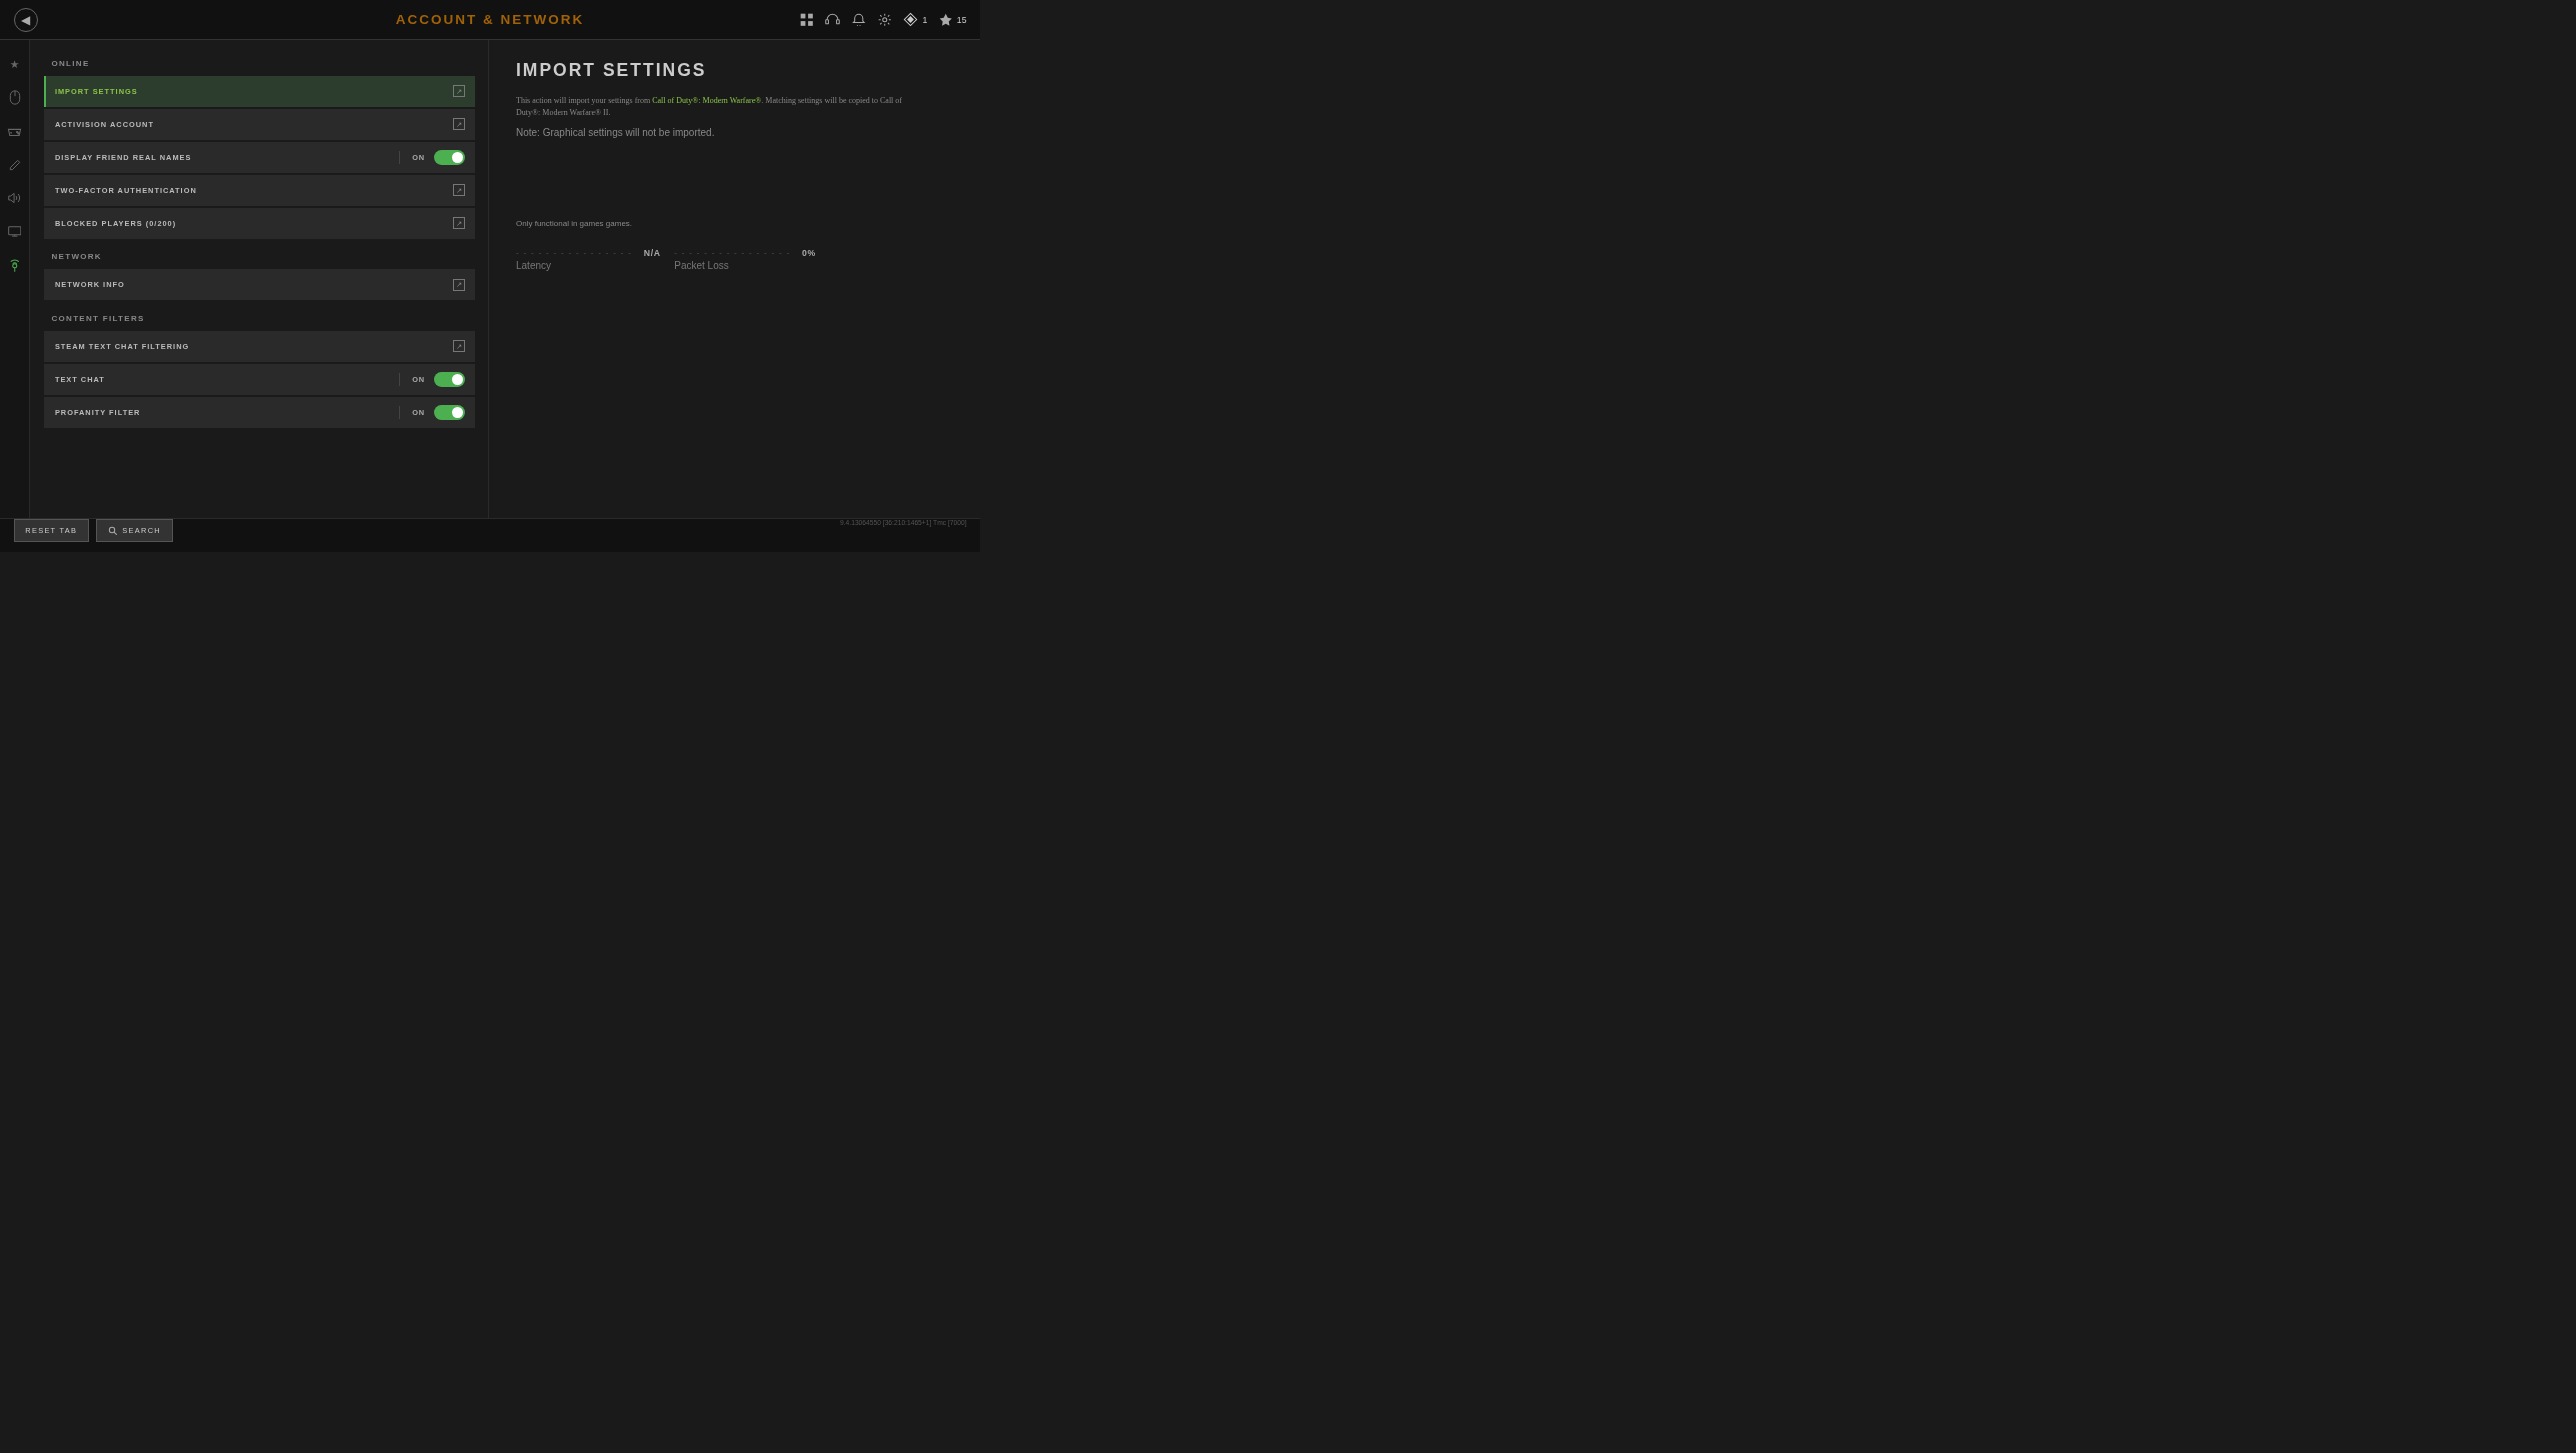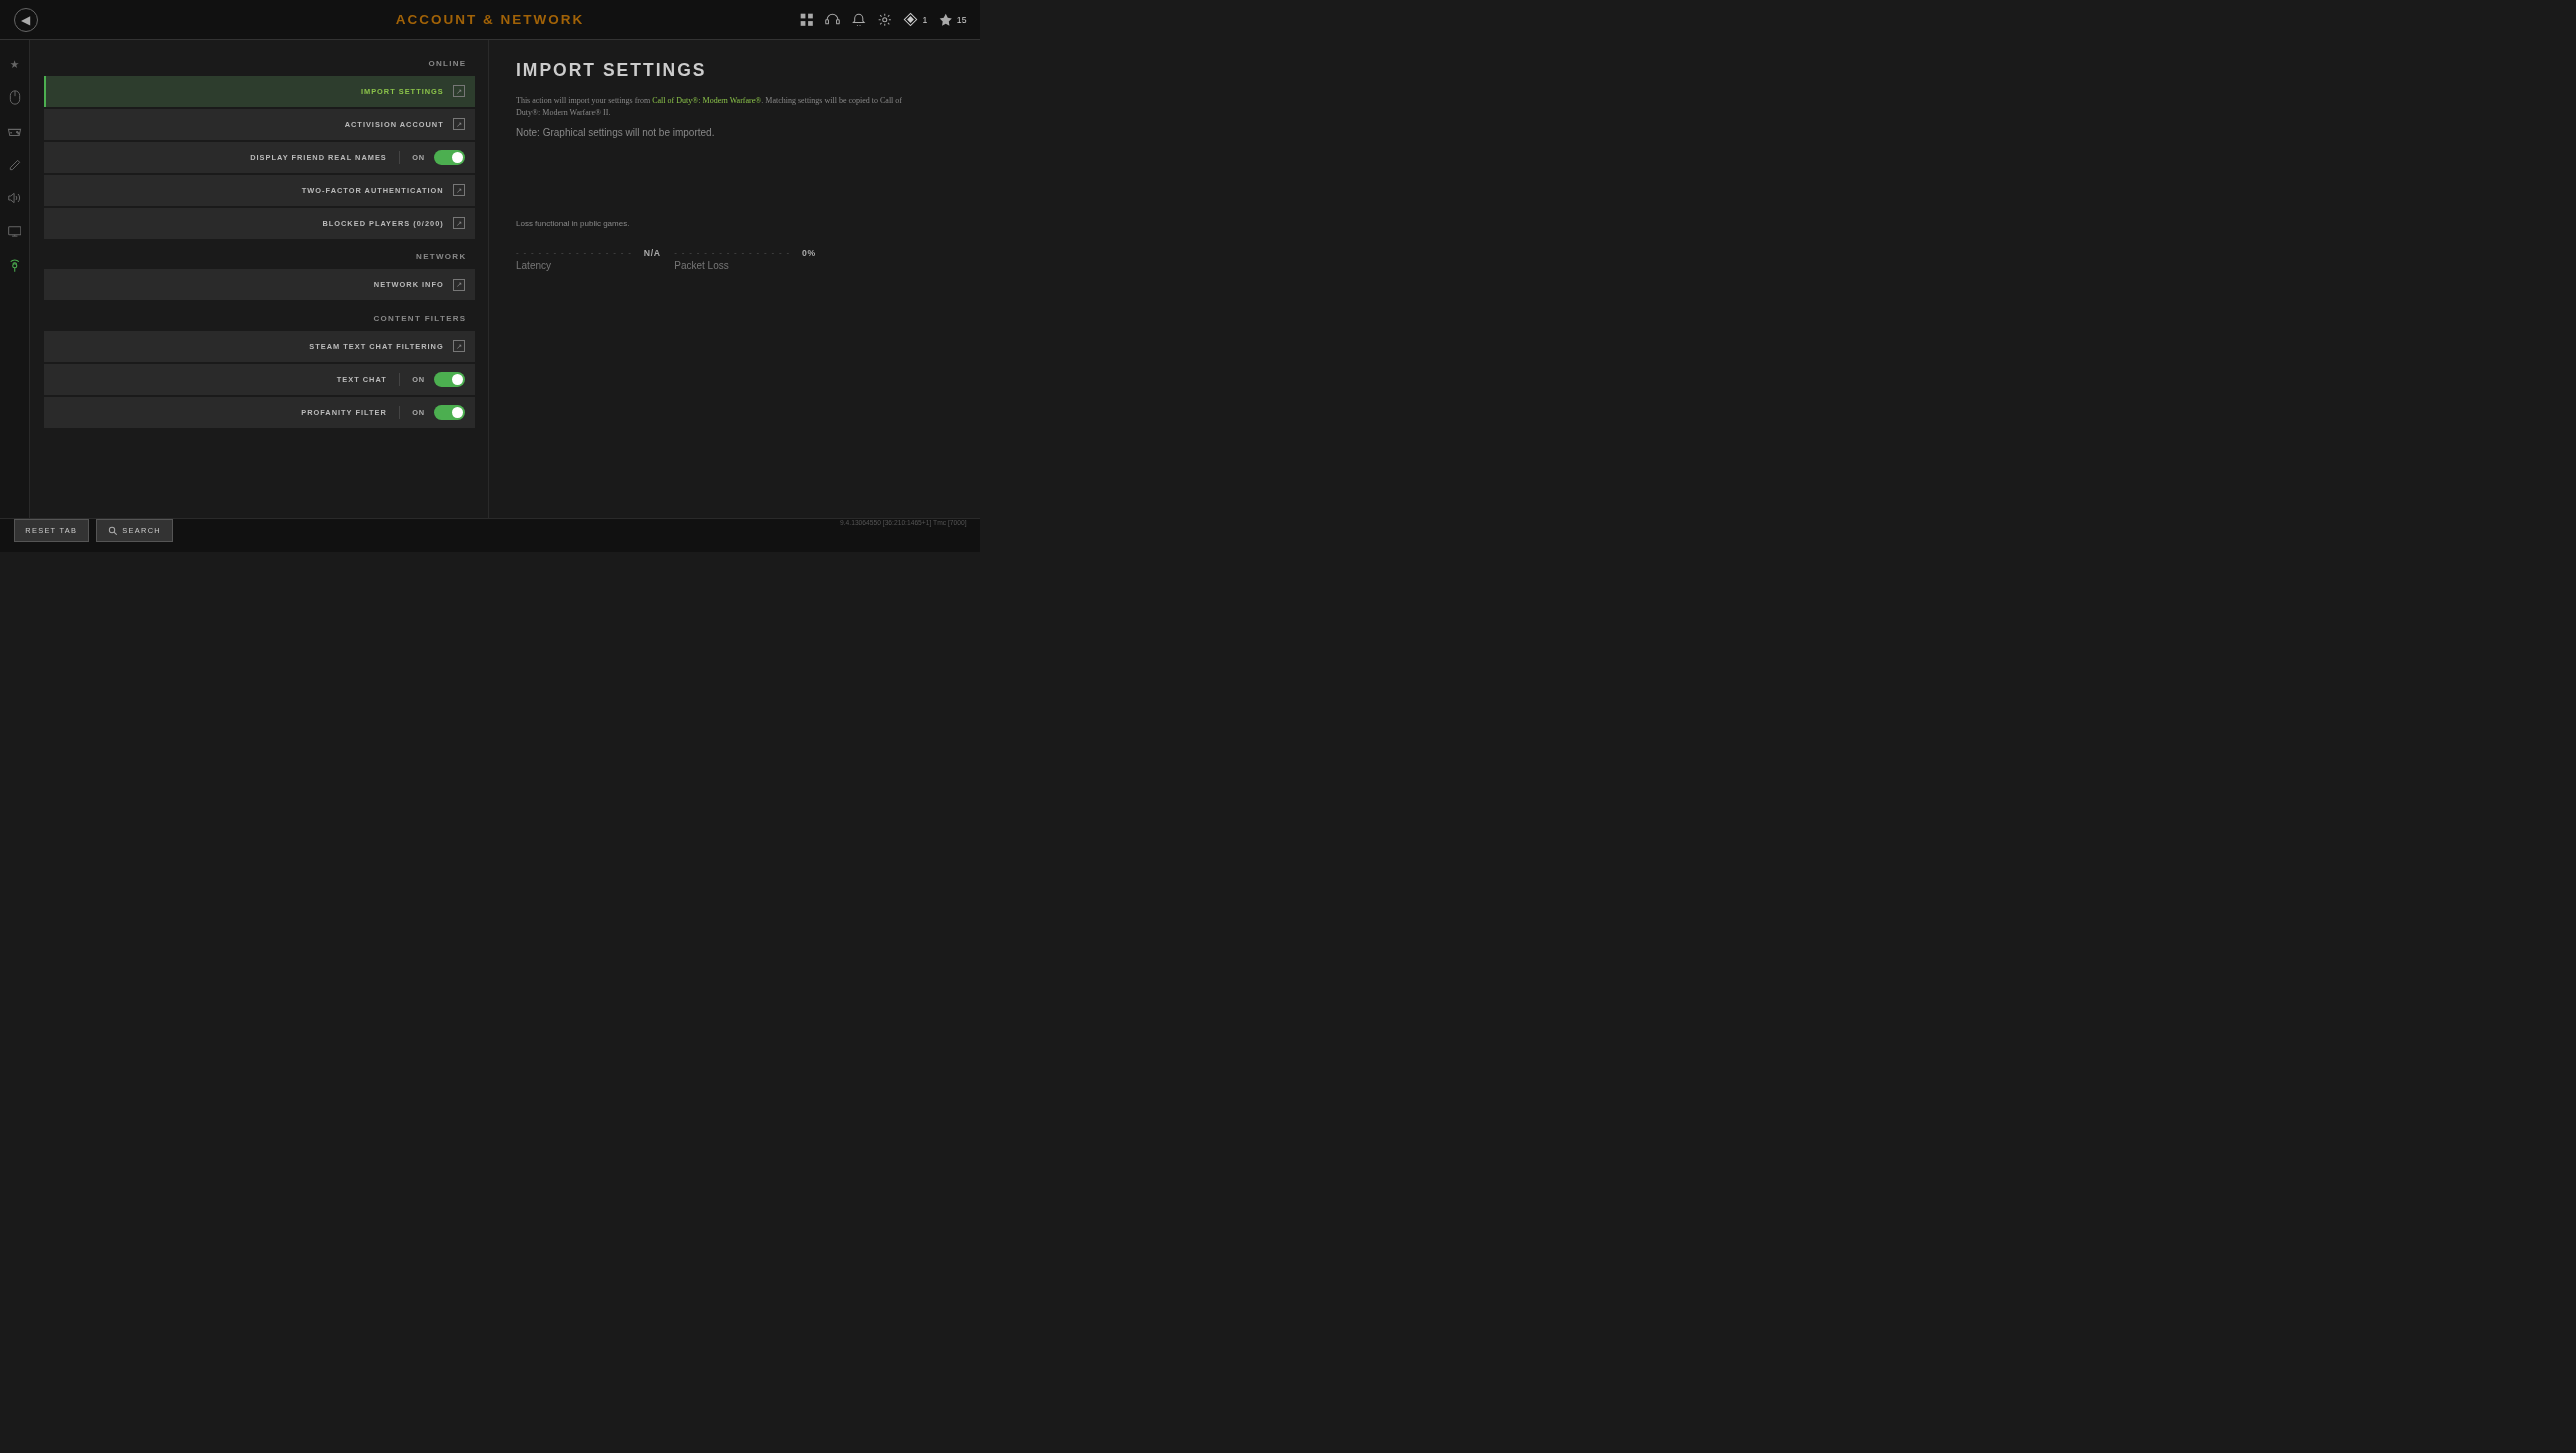--- a/index.html
+++ b/index.html
@@ -104,21 +104,20 @@
     .sidebar-icon.active {
       color: #4caf50;
     }
 
     
     .settings-panel {
       width: 458px;
       padding: 13.5px 13.5px 13.5px 13.5px;
       overflow-y: auto;
       background-color: #1a1a1a;
-      text-align: right;
     }
 
     .section-header {
       font-size: 8px;
       letter-spacing: 1.3px;
       color: #888;
       font-weight: bold;
       padding: 5.4px 8px;
       margin-bottom: 2.7px;
       text-transform: uppercase;
@@ -497,21 +496,21 @@
 
   <div class="right-panel">
     <div class="right-panel-title">IMPORT SETTINGS</div>
 
     <div class="right-panel-desc">
       <span>This action will import your settings from </span><span class="highlight">Call of Duty®: Modern Warfare®</span><span>. Matching settings will be copied to Call of Duty®: Modern Warfare® II.</span>
     </div>
 
     <div class="right-panel-note">Note: Graphical settings will not be imported.</div>
 
-    <div class="right-panel-functional">Loss functional in public games.</div>
+    <div class="right-panel-functional">Only functional in games games.</div>
 
     <div class="network-stats">
       <div class="stat-group">
         <div class="stat-line">
           <span class="stat-dashes">- - - - - - - - - - - - - - - -</span>
           <span class="stat-value">N/A</span>
         </div>
         <div class="stat-label">Latency</div>
       </div>
 

